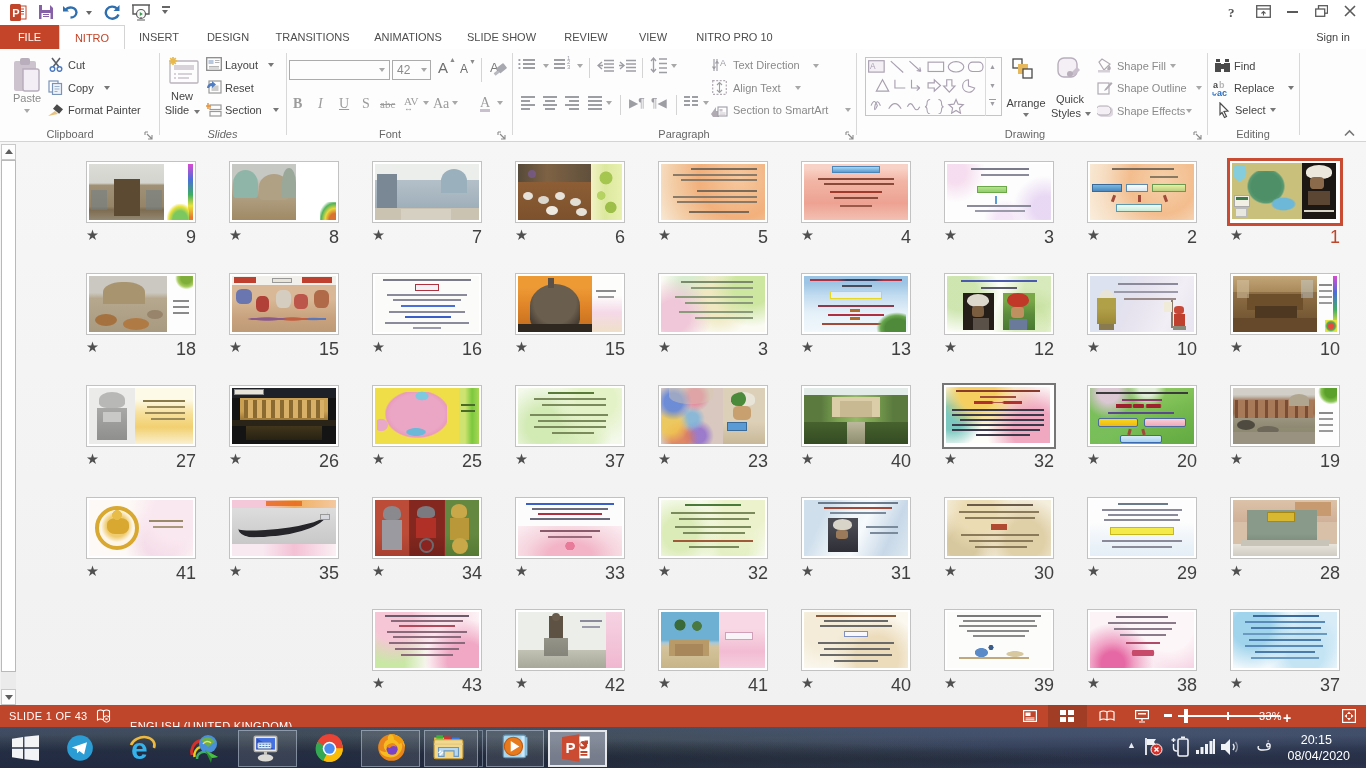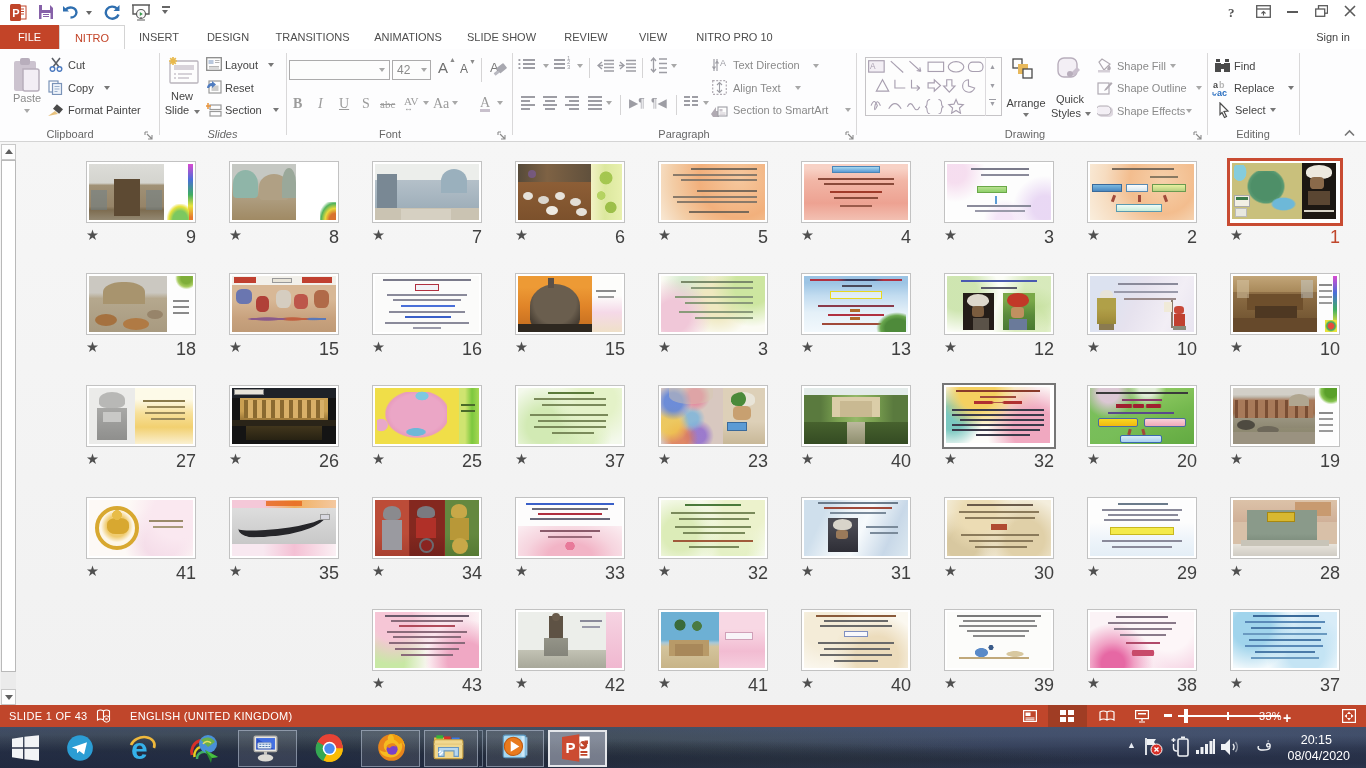--- a/index.html
+++ b/index.html
@@ -1108,21 +1108,21 @@
 </div>
 </div>
 
 <div id="statusbar">
   <div class="abs" style="left:9px;top:5px;letter-spacing:0.3px;">SLIDE 1 OF 43</div>
   <svg class="abs" style="left:96px;top:4px;" width="15" height="14" viewBox="0 0 15 14">
     <path d="M7.5 2 q-3 -2 -6 0 v9 q3 -2 6 0 q3 -2 6 0 v-9 q-3 -2 -6 0 z M7.5 2 v9" stroke="#fff" stroke-width="1.1" fill="none"></path>
     <circle cx="10.5" cy="10" r="3.2" fill="#c0462b" stroke="#fff" stroke-width="1"></circle>
     <path d="M9.3 8.8 l2.4 2.4 M11.7 8.8 l-2.4 2.4" stroke="#fff" stroke-width="0.9"></path>
   </svg>
-  <div class="abs" style="left:130px;top:5px;letter-spacing:0.3px;">ENGLISH (UNITED KINGDOM)</div>
+  <div class="abs" style="left:130px;top:15px;letter-spacing:0.3px;">ENGLISH (UNITED KINGDOM)</div>
   <svg class="abs" style="left:1023px;top:5px;" width="14" height="12" viewBox="0 0 14 12">
     <rect x="0.6" y="0.6" width="12.8" height="10.8" fill="none" stroke="#fff" stroke-width="1.2"></rect>
     <rect x="2.5" y="2.5" width="5" height="3.5" fill="#fff"></rect>
     <path d="M2.5 8 h9 M2.5 9.8 h9" stroke="#fff" stroke-width="1"></path>
   </svg>
   <div class="abs" style="left:1048px;top:0;width:39px;height:22px;background:#a03d24;"></div>
   <svg class="abs" style="left:1060px;top:5px;" width="14" height="12" viewBox="0 0 14 12">
     <rect x="0" y="0" width="6" height="5" fill="#fff"></rect>
       <rect x="8" y="0" width="6" height="5" fill="#fff"></rect>
     <rect x="0" y="7" width="6" height="5" fill="#fff"></rect>

